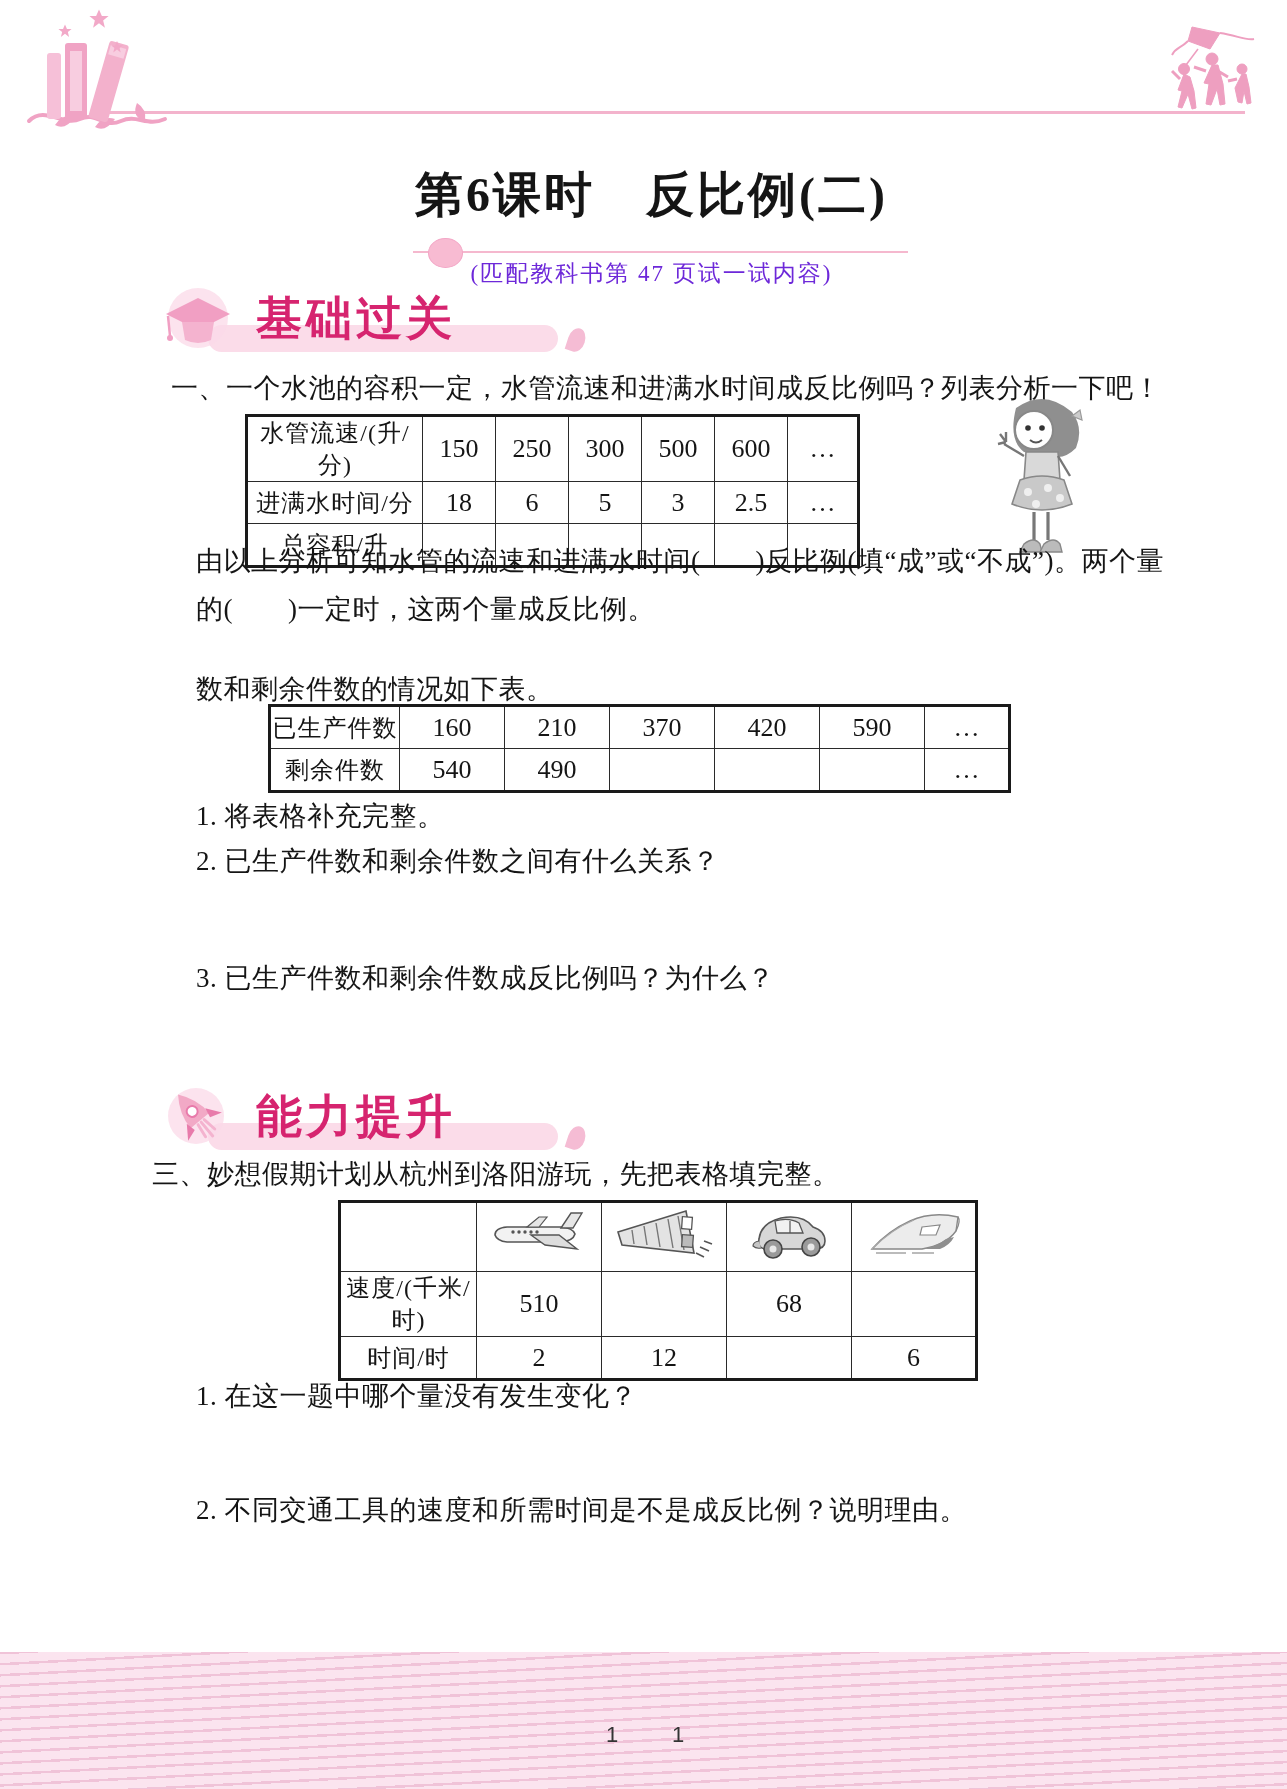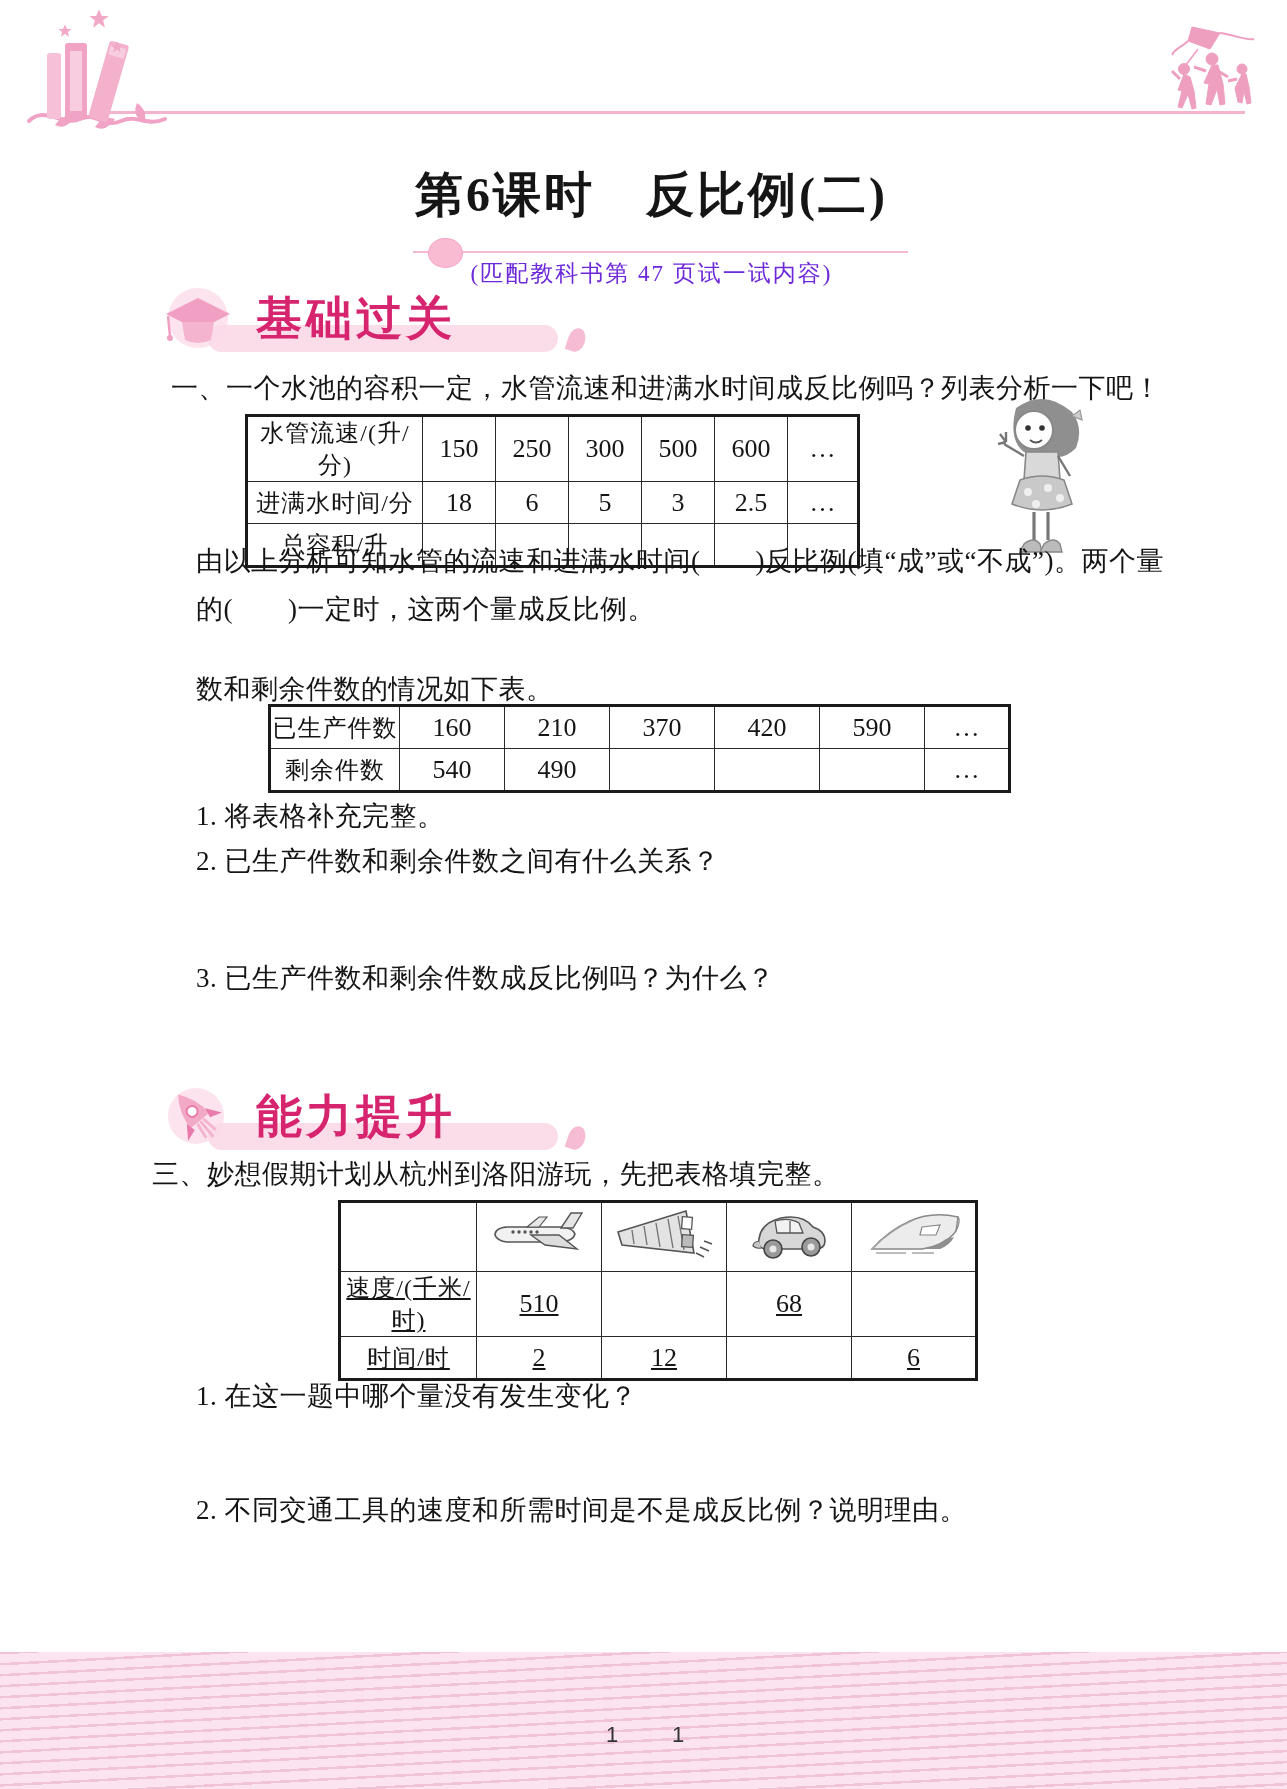--- a/index.html
+++ b/index.html
@@ -231,21 +231,21 @@
           <path d="M58,38 L68,52 L56,48z" fill="#e87bab"></path>
           <path d="M42,46 L40,60 M46,46 L46,64 M50,46 L52,60" stroke="#f4b3cf" stroke-width="3" fill="none" stroke-linecap="round"></path>
         </g>
       </svg>
     </div>
     <div class="sec-label">能力提升</div>
   </div>
 
   <div class="line" style="left:152px; top:1156px;">三、妙想假期计划从杭州到洛阳游玩，先把表格填完整。</div>
 
-  <table class="wtbl" style="left:338px; top:1200px; width:637px;text-decoration:underline;">
+  <table class="wtbl" style="left:338px; top:1200px; width:637px;">
     <colgroup>
         <col style="width:137px">
         <col style="width:125px">
         <col style="width:125px">
         <col style="width:125px">
         <col style="width:125px">
       </colgroup>
     <tbody>
         <tr>
       <td class="img-cell"></td>

